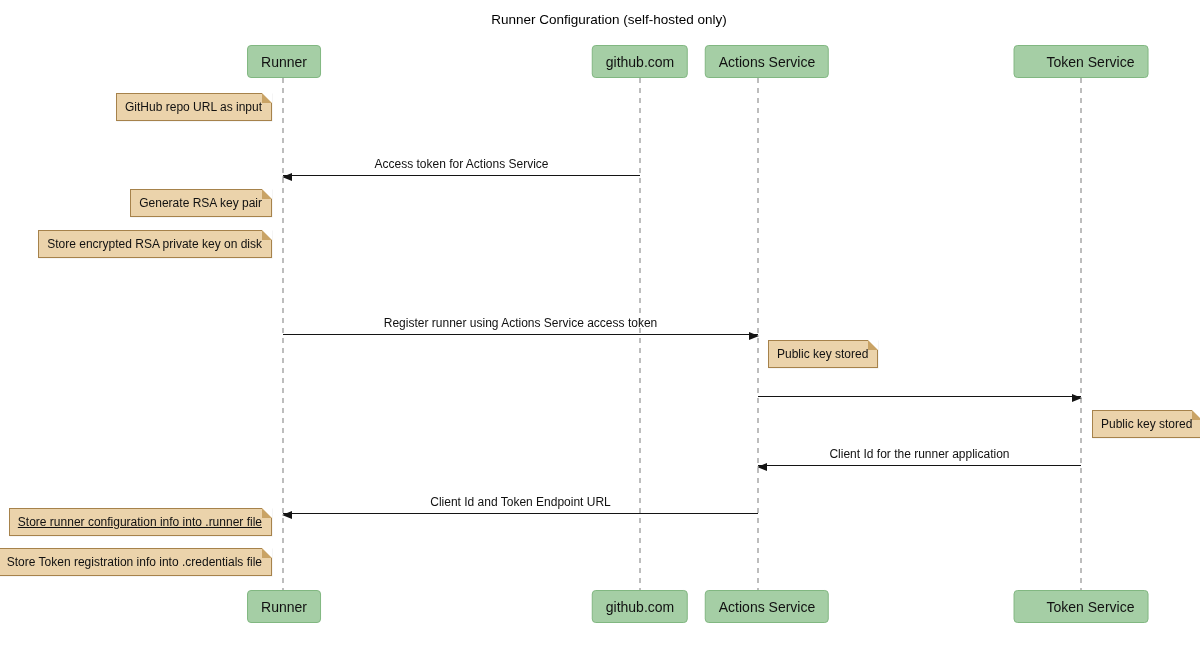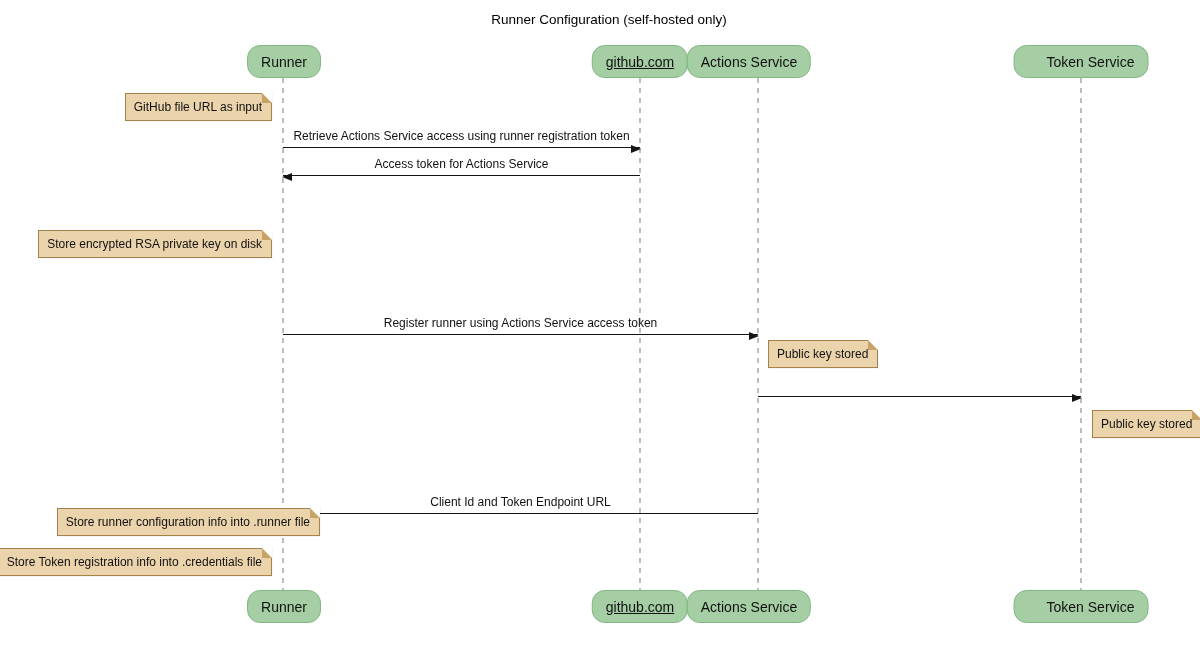--- a/index.html
+++ b/index.html
@@ -21,50 +21,50 @@
     background:repeating-linear-gradient(to bottom,#bdbdbd 0 5px,transparent 5px 10px);
   }
   .ll-runner{left:282px;}
   .ll-github{left:639px;}
   .ll-actions{left:757px;}
   .ll-token{left:1080px;}
   
   .participant{
     position:absolute;height:33px;line-height:33px;
     transform:translateX(-50%);
-    background:#a5cea5;border:1px solid #81b781;border-radius:13px;
+    background:#a5cea5;border:1px solid #81b781;border-radius:4px;
     padding:0 13px;font-size:14px;color:#111;white-space:nowrap;
     box-sizing:border-box;text-align:left;
   }
   .row-top{top:45px;}
   .row-bottom{top:590px;}
   .px-runner{left:284px;}
-  .px-github{left:640px;text-decoration:underline;}
-  .px-actions{left:749px;}
+  .px-github{left:640px;}
+  .px-actions{left:767px;}
   .px-token{left:1081px;padding-left:32px;}
   
   .note{
     position:absolute;
     background:#ebd3ab;border:1px solid #a6824b;
     padding:5px 9px 5px 8px;font-size:12px;line-height:16px;
     white-space:nowrap;color:#111;
     box-shadow:0.5px 0.5px 0 rgba(0,0,0,0.08);
   }
   .note::before{
     content:"";position:absolute;top:-1px;right:-1px;
     border-width:0 10px 10px 0;border-style:solid;
     border-color:#ffffff #ffffff #c9a365 #ebd3ab;
   }
   .n1{top:93px;right:928px;}
   .n2{top:189px;right:928px;}
   .n3{top:230px;right:928px;text-align:center;}
   .n4{top:297px;left:293px;}
   .n5{top:340px;left:768px;}
   .n6{top:410px;left:1092px;}
-  .n7{top:508px;right:880px;}
+  .n7{top:508px;right:928px;text-decoration:underline;}
   .n8{top:548px;right:928px;}
   
   .msg{position:absolute;height:22px;}
   .msg .lbl{
     position:absolute;left:0;right:0;bottom:5px;
     text-align:center;font-size:12px;white-space:nowrap;color:#111;
   }
   .msg .line{position:absolute;left:0;right:0;bottom:0;border-top:1.4px solid #141414;}
   .msg .head{position:absolute;width:0;height:0;bottom:-5px;}
   .msg.dir-right .head{
@@ -99,45 +99,46 @@
   <div class="participant row-top px-runner">Runner</div>
   <div class="participant row-top px-github">github.com</div>
   <div class="participant row-top px-actions">Actions Service</div>
   <div class="participant row-top px-token">Token Service</div>
 
   <div class="participant row-bottom px-runner">Runner</div>
   <div class="participant row-bottom px-github">github.com</div>
   <div class="participant row-bottom px-actions">Actions Service</div>
   <div class="participant row-bottom px-token">Token Service</div>
 
-  <div class="msg dir-right m1">
-    <div class="lbl">Retrieve Actions Service access using runner registration token</div>
-    <div class="line"></div>
-    <div class="head"></div>
-  </div>
   <div class="msg dir-left m2">
     <div class="lbl">Access token for Actions Service</div>
     <div class="line"></div>
     <div class="head"></div>
   </div>
   <div class="msg dir-right m3">
     <div class="lbl">Register runner using Actions Service access token</div>
     <div class="line"></div>
     <div class="head"></div>
   </div>
   <div class="msg dir-right m4">
     <div class="line"></div>
     <div class="head"></div>
   </div>
+  <div class="msg dir-left m5">
+    <div class="lbl">Client Id for the runner application</div>
+    <div class="line"></div>
+    <div class="head"></div>
+  </div>
   <div class="msg dir-left m6">
     <div class="lbl">Client Id and Token Endpoint URL</div>
     <div class="line"></div>
     <div class="head"></div>
   </div>
 
-  <div class="note n1">GitHub file URL as input</div>
+  <div class="note n1">GitHub repo URL as input</div>
+  <div class="note n2">Generate RSA key pair</div>
   <div class="note n3">Store encrypted RSA private key on disk</div>
   <div class="note n5">Public key stored</div>
   <div class="note n6">Public key stored</div>
   <div class="note n7">Store runner configuration info into .runner file</div>
   <div class="note n8">Store Token registration info into .credentials file</div>
 
 </div>
 
 </body></html>

